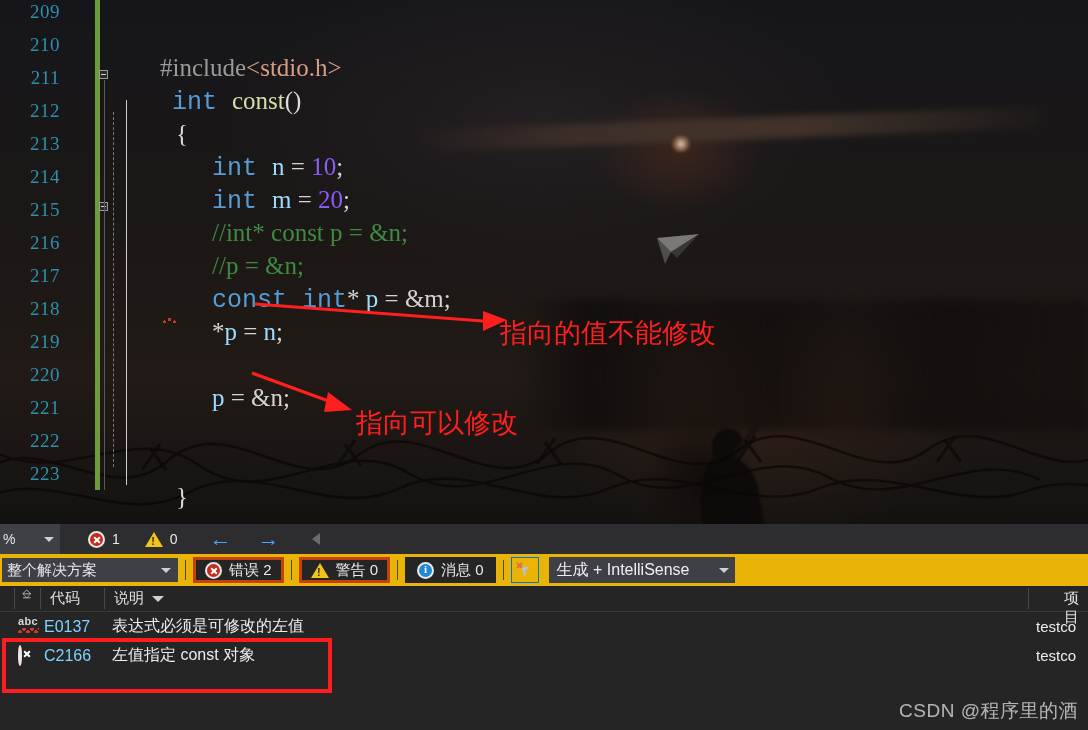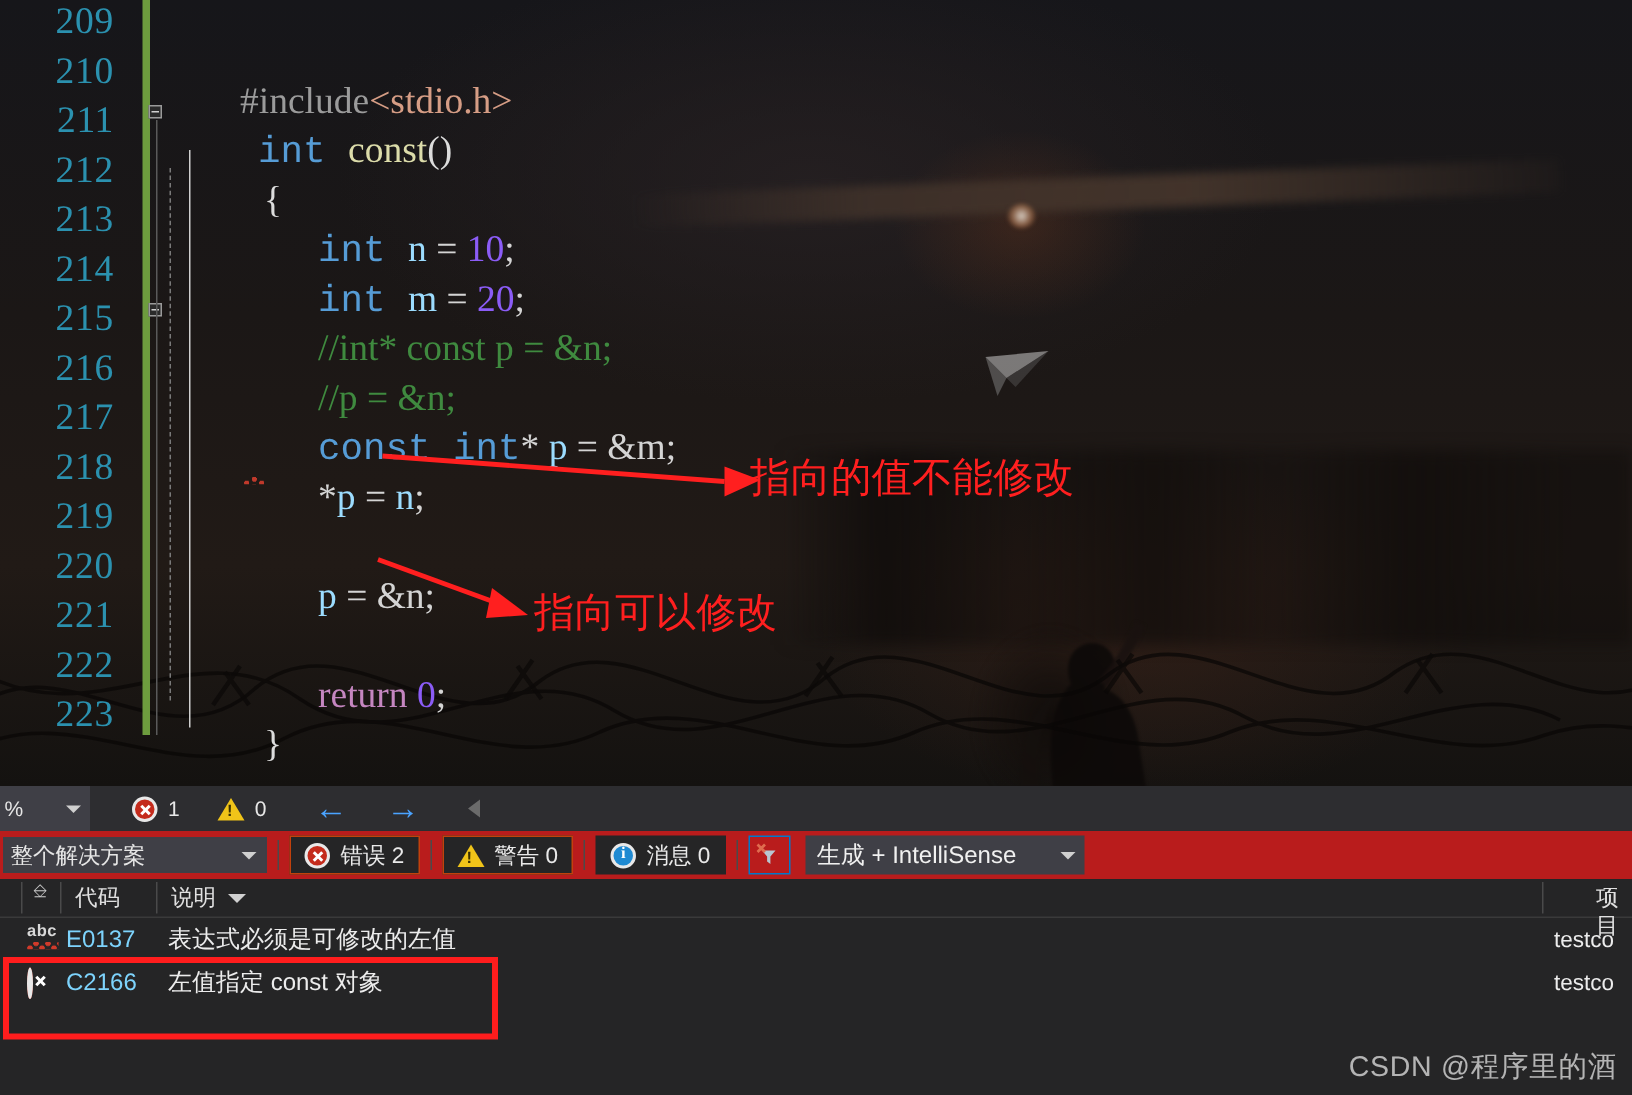--- a/index.html
+++ b/index.html
@@ -57,23 +57,23 @@
        rgba(18,14,12,.8) 44%, rgba(12,9,8,.3) 58%, rgba(18,14,12,.85) 74%, rgba(10,8,7,.4) 92%);
     filter: blur(5px);
   }
 
   
   .gutter {
     position: absolute; left: 0; top: 0; width: 88px; height: 524px;
     text-align: right;
   }
   .lnum {
-    position: absolute; right: 12px;
+    position: absolute; right: 28px;
     color: #2b91af; font-family: "Liberation Serif", serif;
-    font-size: 25px; line-height: 1;
+    font-size: 19px; line-height: 1;
     letter-spacing: .5px;
   }
   .changebar {
     position: absolute; left: 95px; top: 0; width: 5px; height: 490px;
     background: #6d9c3e;
   }
   .foldline {
     position: absolute; left: 104px; width: 1px;
     background: #5a5a5a;
   }
@@ -121,20 +121,21 @@
   }
 
   
   .annot-text {
     position: absolute;
     color: #ff1f1f;
     font-size: 27px;
     font-family: "DejaVu Sans", sans-serif;
     font-weight: 500;
     white-space: nowrap;
+    margin-top: 15px;
   }
   svg.arrow { position: absolute; overflow: visible; }
 
   
   .statusbar {
     position: absolute; left: 0; top: 524px; width: 1088px; height: 30px;
     background: #2d2d30;
     display: flex; align-items: center;
   }
   .zoom-combo {
@@ -182,33 +183,33 @@
     position: relative; height: 30px; display: flex; align-items: center;
     color: #e6e6e6; font-size: 15px; padding-left: 2px;
   }
   .dotgrip {
     position: absolute; left: 78px; top: 13px; right: 10px; height: 5px;
     background-image: radial-gradient(circle at 1.5px 1.5px, #5a5a5a 1.2px, transparent 1.4px);
     background-size: 5px 5px;
   }
   .panel-toolbar {
     height: 32px; display: flex; align-items: center; gap: 0;
-    background: #b91c1c;
+    background: #eab308;
   }
   .scope-combo {
     width: 176px; height: 24px; margin-left: 2px; background: #3f3f46;
     border: 1px solid #3f3f46;
     display: flex; align-items: center; justify-content: space-between;
     padding: 0 6px 0 4px; color: #e6e6e6; font-size: 15px;
   }
   .vsep { width: 1px; height: 20px; background: #4a4a4a; margin: 0 7px; }
   .toggle-btn {
     height: 26px; display: flex; align-items: center; gap: 7px;
     padding: 0 9px; color: #e9e9e9; font-size: 15px;
-    border: 1px solid #c2410c; background: #252526;
+    border: 3px solid #c2410c; background: #252526;
   }
   .filter-btn {
     width: 28px; height: 26px; border: 1px solid #007acc;
     display: flex; align-items: center; justify-content: center;
   }
   .icon-info-circle {
     width: 17px; height: 17px; border-radius: 50%;
     background: #1f8ad2; border: 2px solid #e8e8e8; position: relative;
   }
   .icon-info-circle::after {
@@ -358,23 +359,20 @@
       </div>
       <div class="cl" style="top:261px; left:58px">
         <span class="tok-kw">const </span><span class="tok-kw">int</span><span class="tok-op">* </span><span class="tok-var">p </span><span class="tok-op">= </span><span class="tok-op">&amp;m;</span>
       </div>
       <div class="cl" style="top:294px; left:58px">
         <span class="tok-op">*</span><span class="tok-var">p </span><span class="tok-op">= </span><span class="tok-var">n</span><span class="tok-op">;</span>
       </div>
       <div class="cl" style="top:360px; left:58px">
         <span class="tok-var">p </span><span class="tok-op">= </span><span class="tok-op">&amp;n;</span>
       </div>
-      <div class="cl" style="top:426px; left:58px">
-        <span class="tok-kw2">return </span><span class="tok-num">0</span><span class="tok-op">;</span>
-      </div>
       <div class="cl" style="top:459px; left:22px">
         <span class="tok-brace">}</span>
       </div>
 
       <div class="squiggle" style="left:58px; top:318px; width:16px;"></div>
     </div>
 
     <svg class="arrow" style="left:255px; top:295px;" width="260" height="40" viewBox="0 0 260 40">
       <line x1="0" y1="9" x2="228" y2="26" stroke="#ff1f1f" stroke-width="3.2"></line>
       <polygon points="228,16 252,25 228,36" fill="#ff1f1f"></polygon>

